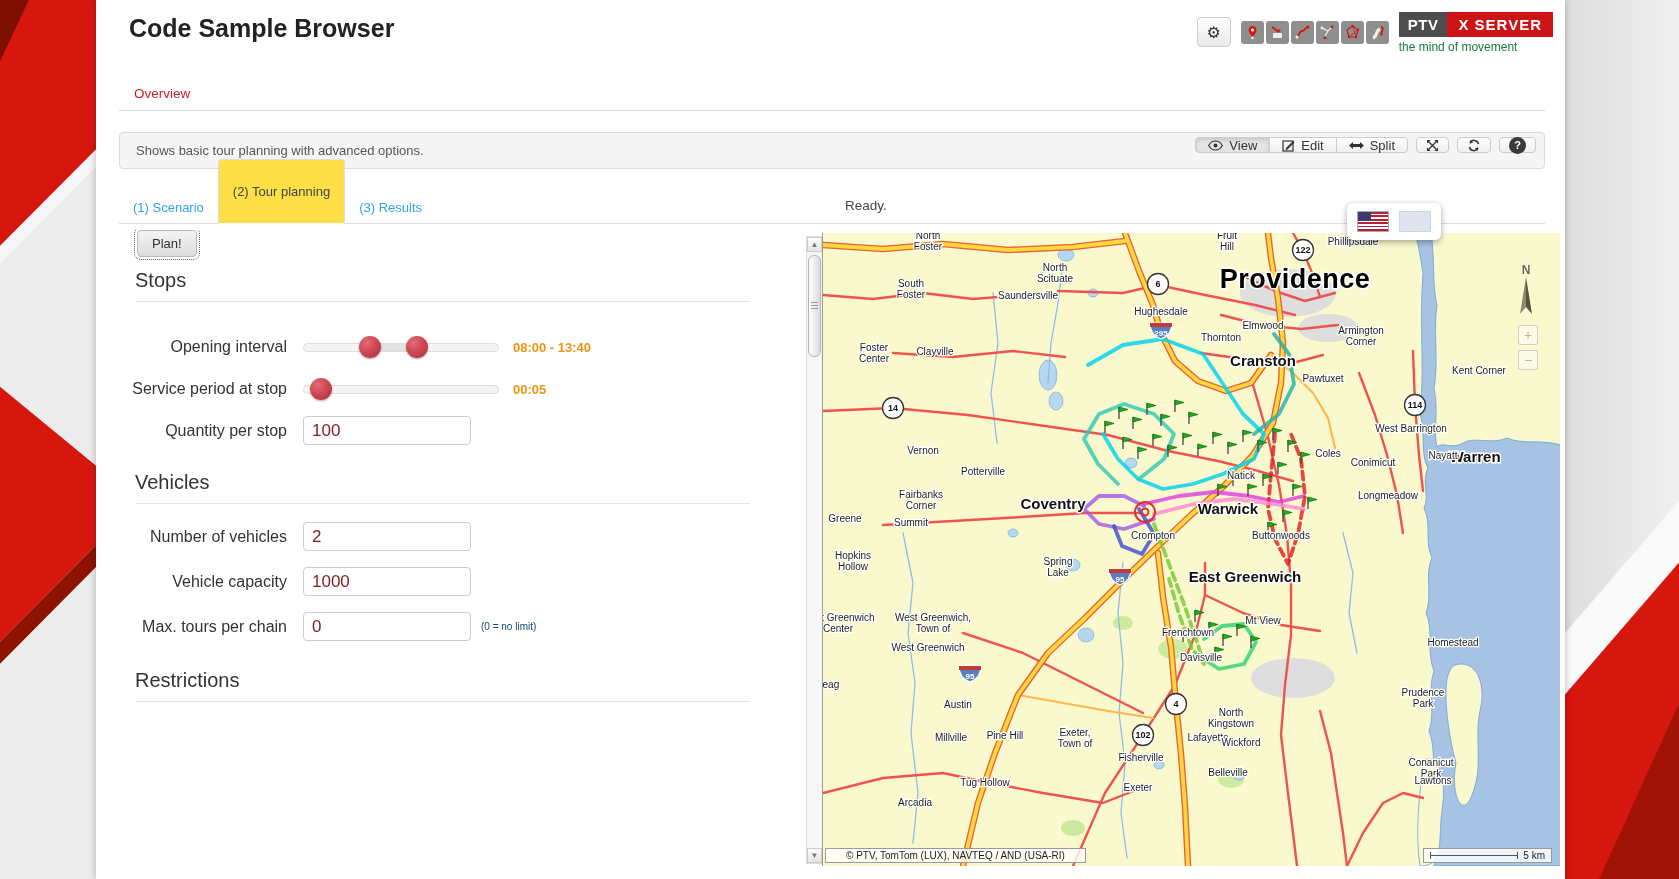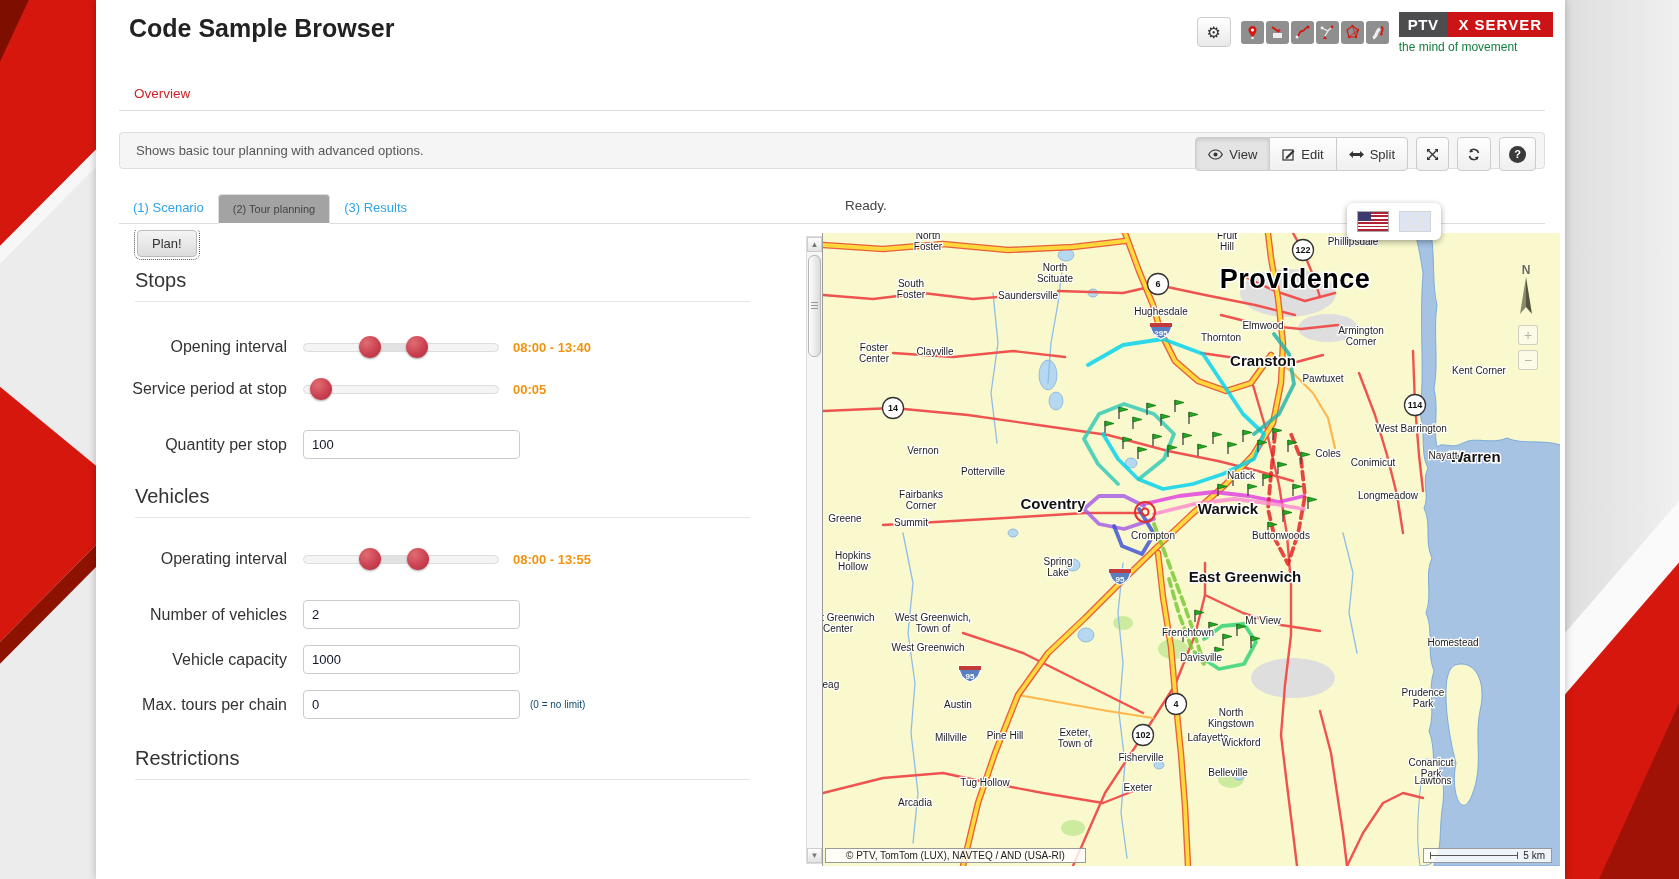--- a/index.html
+++ b/index.html
@@ -39,49 +39,49 @@
   .main-tabs { position:relative; margin:12px 20px 0 23px; border-bottom:1px solid #ddd; display:flex; align-items:flex-end; height:39px; }
   .tab-link { padding:9px 15px; font-size:13.5px; color:#cc2127; text-decoration:none; cursor:pointer; }
   .tab-active { display:flex; align-items:center; gap:9px; padding:9px 16px; font-size:13.5px; color:#444; background:#fff; border:1px solid #ddd; border-bottom:1px solid #fff; border-radius:4px 4px 0 0; margin-bottom:-1px; cursor:default; }
   .tab-close { color:#aaa; font-size:14px; cursor:pointer; line-height:1; }
 
   
   .toolbar { position:relative; margin:21px 20px 0 23px; height:37px; background:#f5f5f5; border:1px solid #ddd; border-radius:4px; display:flex; align-items:center; }
   .toolbar-desc { margin-left:16px; font-size:13px; color:#555; }
   .toolbar-right { position:absolute; right:8px; top:4px; display:flex; gap:8px; }
   .btn-group { display:flex; }
-  .btn { height:34px; display:inline-flex; align-items:center; gap:6px; padding:0 12px; font-size:13px; color:#333; background:linear-gradient(#fff,#efefef); border:1px solid #ccc; cursor:pointer; }
+  .btn { height:16px; display:inline-flex; align-items:center; gap:6px; padding:0 12px; font-size:13px; color:#333; background:linear-gradient(#fff,#efefef); border:1px solid #ccc; cursor:pointer; }
   .btn-group .btn { border-radius:0; margin-left:-1px; }
   .btn-group .btn:first-child { border-radius:4px 0 0 4px; margin-left:0; }
   .btn-group .btn:last-child { border-radius:0 4px 4px 0; }
   .btn.active { background:#e4e4e4; box-shadow:inset 0 2px 4px rgba(0,0,0,.12); }
   .btn.icon-only { border-radius:4px; padding:0 9px; }
   .help-disc { width:17px; height:17px; border-radius:50%; background:#3a3a3a; color:#fff; font-size:11px; font-weight:bold; display:flex; align-items:center; justify-content:center; }
 
   
   .sub-tabs { position:relative; margin:20px 20px 0 23px; border-bottom:1px solid #ddd; display:flex; align-items:flex-end; height:35px; }
   .subtab-link { padding:8px 14px; font-size:13px; color:#2fa4e7; cursor:pointer; }
-  .subtab-active { padding:8px 14px; font-size:11px; color:#444; background:#a3a3a3; border:1px solid #ddd; border-bottom:1px solid #fff; border-radius:4px 4px 0 0; margin-bottom:-1px; cursor:default; }
+  .subtab-active { padding:24px 14px; font-size:13px; color:#444; background:#fde047; border:1px solid #ddd; border-bottom:1px solid #fff; border-radius:4px 4px 0 0; margin-bottom:-1px; cursor:default; }
   .status-ready { position:absolute; left:726px; top:9px; font-size:13.5px; color:#444; }
 
   
   .form-panel { position:absolute; left:23px; top:230px; width:670px; height:640px; overflow:hidden; }
   .plan-btn { height:27px; padding:0 14px; font-size:13px; color:#333; background:linear-gradient(#f4f4f4,#dcdcdc); border:1px solid #bbb; border-radius:4px; outline:1px dotted #555; outline-offset:2px; margin-left:18px; cursor:pointer; }
   .section-h { margin:12px 0 0 16px; font-size:20px; font-weight:500; color:#333; padding-bottom:9px; border-bottom:1px solid #e5e5e5; width:615px; }
   .frow { display:flex; align-items:center; margin-left:0; }
   .frow .flabel { width:168px; text-align:right; font-size:16px; color:#333; flex:none; }
   .frow .fctrl { margin-left:16px; display:flex; align-items:center; }
-  .mt36{margin-top:36px}.mt24{margin-top:24px}.mt18{margin-top:32px}.mt32{margin-top:32px}.mt16{margin-top:16px}.mt26{margin-top:26px}.mt28{margin-top:28px}
+  .mt36{margin-top:36px}.mt24{margin-top:24px}.mt18{margin-top:18px}.mt32{margin-top:32px}.mt16{margin-top:16px}.mt26{margin-top:26px}.mt28{margin-top:28px}
   .slider { position:relative; width:196px; height:9px; background:#f4f4f4; border:1px solid #ddd; border-radius:9px; cursor:pointer; }
   .slider .fill { position:absolute; top:0; bottom:0; background:#e2e2e2; border-radius:9px; }
   .handle { position:absolute; top:-8px; width:22px; height:22px; margin-left:-11px; border-radius:50%;
             background:radial-gradient(circle at 35% 30%, #df6d74 0%, #cb4150 55%, #a92f3e 100%);
             box-shadow:0 1px 2px rgba(0,0,0,.35); cursor:grab; }
   .slider-val { margin-left:14px; font-size:13px; font-weight:bold; color:#f0930f; white-space:nowrap; }
-  .tinput { width:217px; height:29px; border:1px solid #ccc; border-radius:4px; padding:0 8px; font-size:13px; color:#0f172a; font-family:"Liberation Sans",sans-serif; }
+  .tinput { width:168px; height:29px; border:1px solid #ccc; border-radius:4px; padding:0 8px; font-size:17px; color:#7f1d1d; font-family:"Liberation Sans",sans-serif; }
   .fnote { margin-left:10px; font-size:10px; color:#0c4a6e; white-space:nowrap; }
 
   
   .vscroll { position:absolute; left:710px; top:236px; width:17px; height:628px; background:#f6f6f6; border:1px solid #ddd; }
   .vs-btn { position:absolute; left:0; width:15px; height:15px; background:linear-gradient(#fdfdfd,#e4e4e4); border:1px solid #ccc; color:#777; font-size:8px; display:flex; align-items:center; justify-content:center; cursor:pointer; }
   .vs-up{top:0}.vs-down{bottom:0}
   .vs-thumb { position:absolute; left:1px; top:18px; width:13px; height:102px; background:linear-gradient(90deg,#fdfdfd,#dcdcdc); border:1px solid #b5b5b5; border-radius:6px; cursor:grab; }
   .vs-grip { position:absolute; left:2px; right:2px; top:46px; height:1px; background:#999; box-shadow:0 3px 0 #999, 0 6px 0 #999; }
 
   
@@ -280,31 +280,20 @@
 
       <div class="frow mt18">
         <span class="flabel">Quantity per stop</span>
         <span class="fctrl">
             <input class="tinput" value="100" style="">
           </span>
       </div>
 
       <h2 class="section-h mt26">Vehicles</h2>
 
-      <div class="frow mt32">
-        <span class="flabel">Operating interval</span>
-        <span class="fctrl">
-          <span class="slider">
-            <span class="fill" style="left:34%;right:41%;"></span>
-            <span class="handle" style="left:34%;"></span>
-            <span class="handle" style="left:59%;"></span>
-          </span>
-          <span class="slider-val">08:00 - 13:55</span>
-        </span>
-      </div>
 
       <div class="frow mt18">
         <span class="flabel">Number of vehicles</span>
         <span class="fctrl">
             <input class="tinput" value="2" style="">
           </span>
       </div>
 
       <div class="frow mt16">
         <span class="flabel">Vehicle capacity</span>

